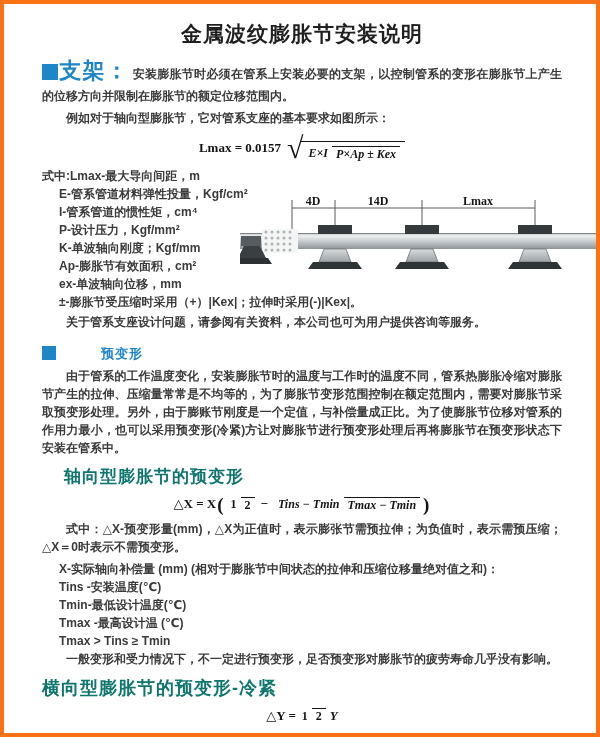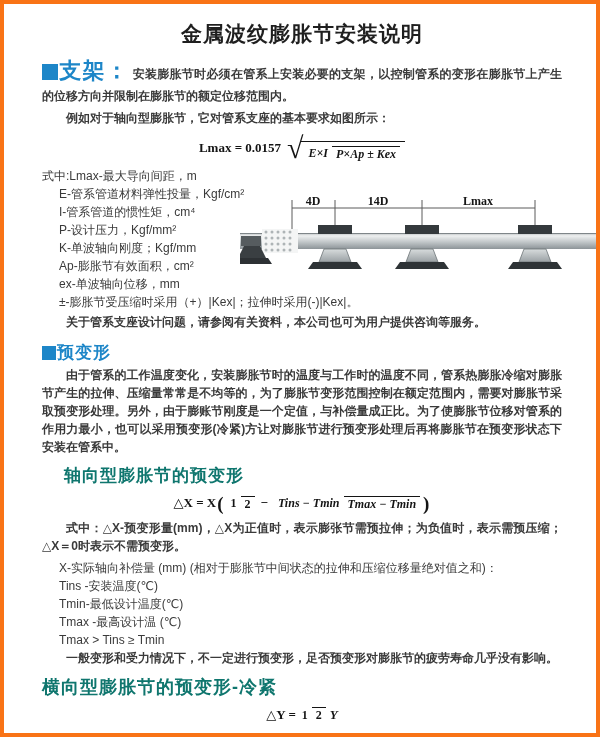--- a/index.html
+++ b/index.html
@@ -26,21 +26,21 @@
   .sec-head{margin:0 0 2px 0;line-height:23px;}
   .blue-sq{
     display:inline-block;width:16px;height:16px;
     background:#1d86c8;vertical-align:-2px;margin-right:1px;
   }
   .blue-sq.small{width:14px;height:14px;vertical-align:-2px;}
   .head-blue{
     color:#1d86c8;font-size:22px;font-weight:600;letter-spacing:1px;
   }
   .head-blue2{
-    color:#1d86c8;font-size:17px;font-weight:600;letter-spacing:1px;
+    color:#1d86c8;font-size:13px;font-weight:600;letter-spacing:1px;padding-left:44px;
   }
   .body-txt{font-size:12px;font-weight:600;color:#3a3a3a;}
   p.flow{
     margin:0;font-size:12px;font-weight:600;color:#3a3a3a;
     line-height:22px;text-align:justify;
   }
   p.flow.tight{line-height:18px;}
   .indent2{text-indent:2em;}
   
   .formula-row{text-align:center;margin:6px 0 6px 0;}
@@ -60,21 +60,21 @@
   .root .sign{font-size:30px;line-height:26px;font-weight:normal;}
   .root .rbody{
     border-top:1.6px solid #141414;
     margin-left:-4px;padding:3px 3px 0 3px;
   }
   .bigp{font-size:19px;font-weight:bold;line-height:19px;margin:0 1px;}
   .fop{margin:0 4px;}
   
   .defs{margin-top:4px;}
   .def-line{
-    font-size:12px;font-weight:400;color:#3a3a3a;
+    font-size:12px;font-weight:700;color:#3a3a3a;
     line-height:18px;white-space:nowrap;
   }
   .def-line.ind{margin-left:17px;}
   
   .sub-head{
     color:#0f766e;font-size:17px;font-weight:600;
     letter-spacing:1px;margin:8px 0 2px 0;
   }
   .sub-head.ind{margin-left:22px;}
   

